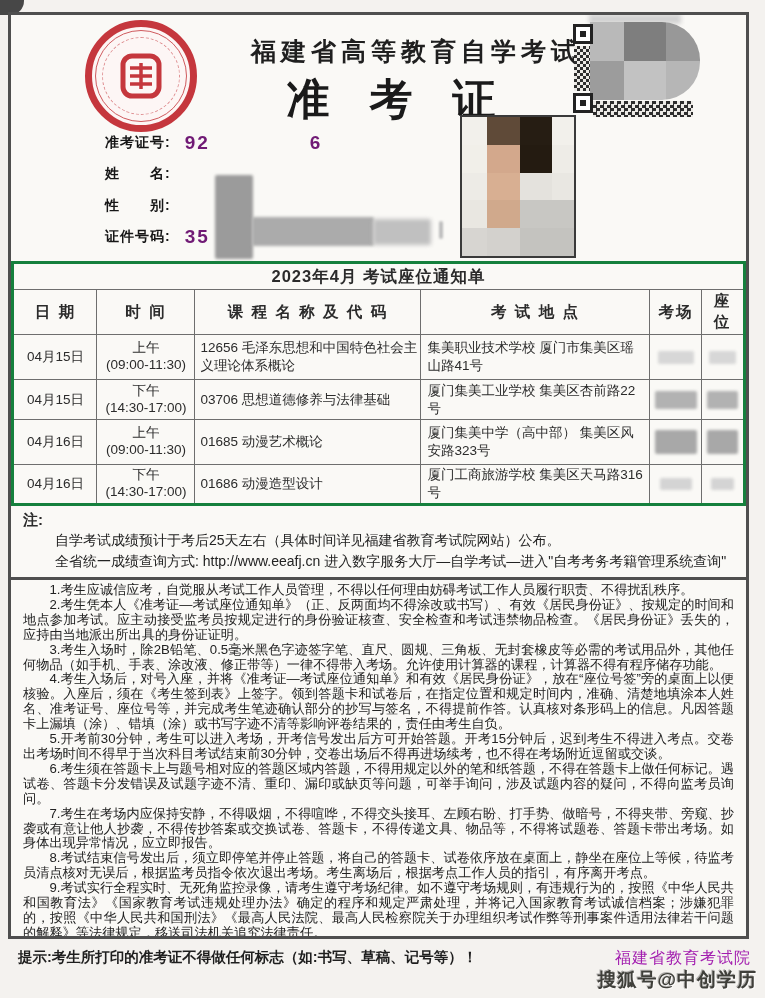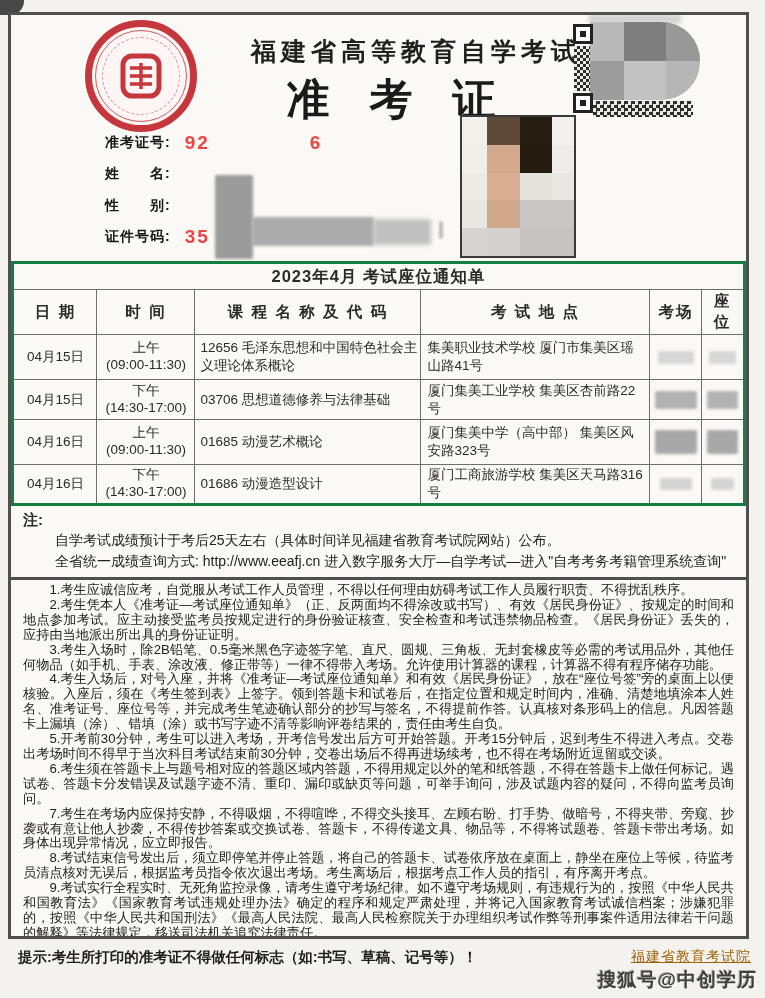--- a/index.html
+++ b/index.html
@@ -60,21 +60,21 @@
     border-radius:0 38px 38px 0; overflow:hidden; filter:blur(.4px); }
   .qr-mosaic div:nth-child(1){background:#b9b9b9;}
   .qr-mosaic div:nth-child(2){background:#7e7e7e;}
   .qr-mosaic div:nth-child(3){background:#989898;}
   .qr-mosaic div:nth-child(4){background:#9c9c9c;}
   .qr-mosaic div:nth-child(5){background:#c2c2c2;}
   .qr-mosaic div:nth-child(6){background:#b6b6b6;}
   .info { position:absolute; left:94px; top:112px; }
   .info-row { display:flex; align-items:center; height:31.5px; }
   .info-label { font-size:14px; font-weight:bold; letter-spacing:1px; color:#161616; white-space:pre; }
-  .info-val { font-size:19px; font-weight:bold; letter-spacing:2px; margin-left:14px; color:#ef4444;
+  .info-val { font-size:19px; font-weight:bold; letter-spacing:2px; margin-left:14px; color:#701a75;
     display:flex; align-items:center; }
   .vgap { display:inline-block; width:100px; }
   .blur-block { position:absolute; border-radius:2px; }
   .blurA { left:204px; top:160px; width:38px; height:84px; background:#9b9b9b; filter:blur(1.5px); }
   .blurB { left:241px; top:202px; width:122px; height:29px; background:#ababab; filter:blur(1.5px); }
   .blurC { left:362px; top:204px; width:58px; height:26px; background:#c0c0c0; filter:blur(2px); }
   .blurD { left:428px; top:206px; width:4px; height:18px; background:#bdbdbd; filter:blur(1px); }
   .photo {
     position:absolute; left:449px; top:100px; width:116px; height:143px;
     border:2px solid #3a3a3a; display:grid;
@@ -117,21 +117,21 @@
   
   .rules { border-top:3px solid #4f4f4f; padding:3px 12px 4px; }
   .rules-title { text-align:center; font-size:21px; font-weight:bold;
     letter-spacing:34px; text-indent:34px; margin:1px 0 3px; color:#161616; }
   .rules p { font-size:13.2px; line-height:1.13; text-indent:2em; text-align:justify;
     color:#222; }
   
   .footer-row { position:absolute; left:18px; top:948px; width:733px;
     display:flex; justify-content:space-between; align-items:flex-start; }
   .tip { font-size:14.5px; font-weight:bold; color:#1e1e1e; }
-  .issuer { font-size:14px; letter-spacing:1px; color:#a16207;text-decoration:underline; }
+  .issuer { font-size:16px; letter-spacing:1px; color:#a21caf; }
   .watermark { position:absolute; right:8px; top:967px; font-size:19px; font-weight:bold;
     color:#3f3f3a; letter-spacing:1px;
     text-shadow:1px 1px 0 rgba(255,255,255,.7), -1px -1px 0 rgba(0,0,0,.28); }
 </style>
 </head>
 <body>
 
 <div class="corner-artifact"></div>
 
 <div class="card">

